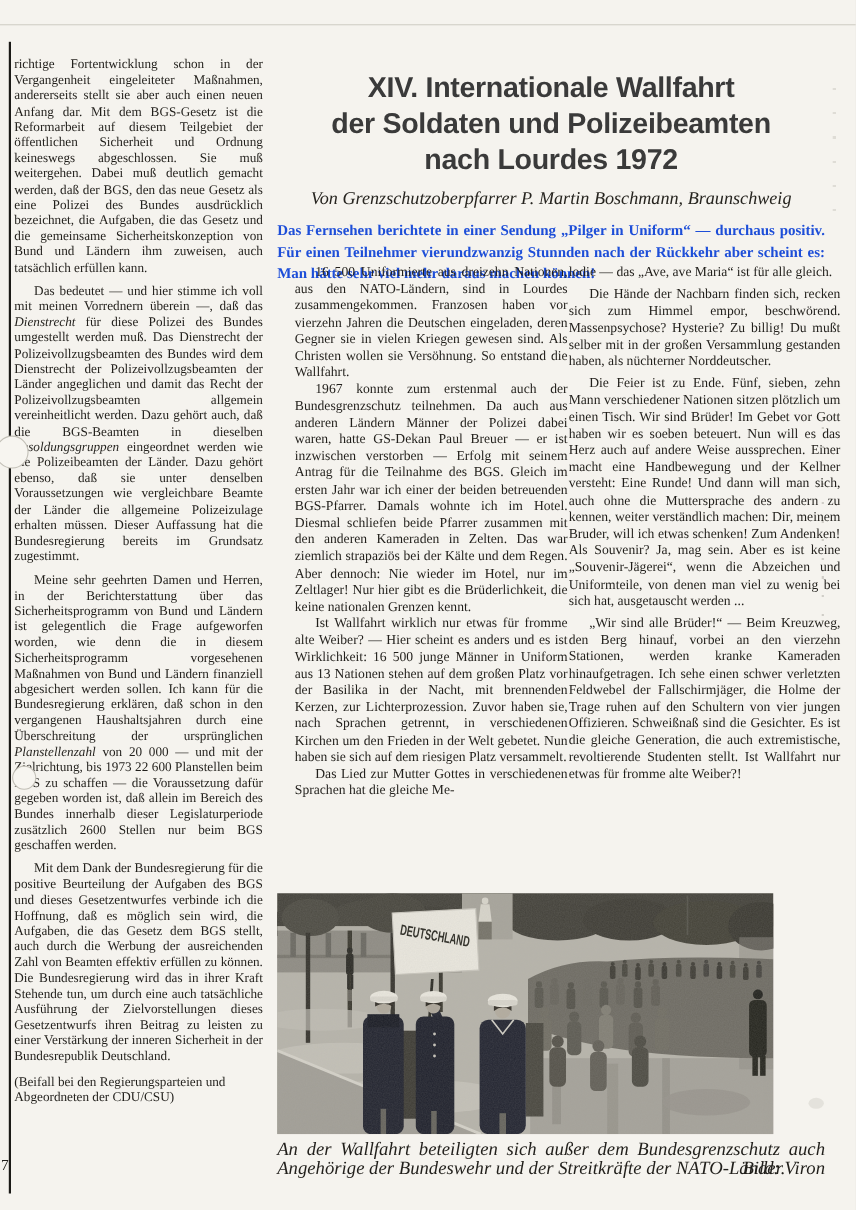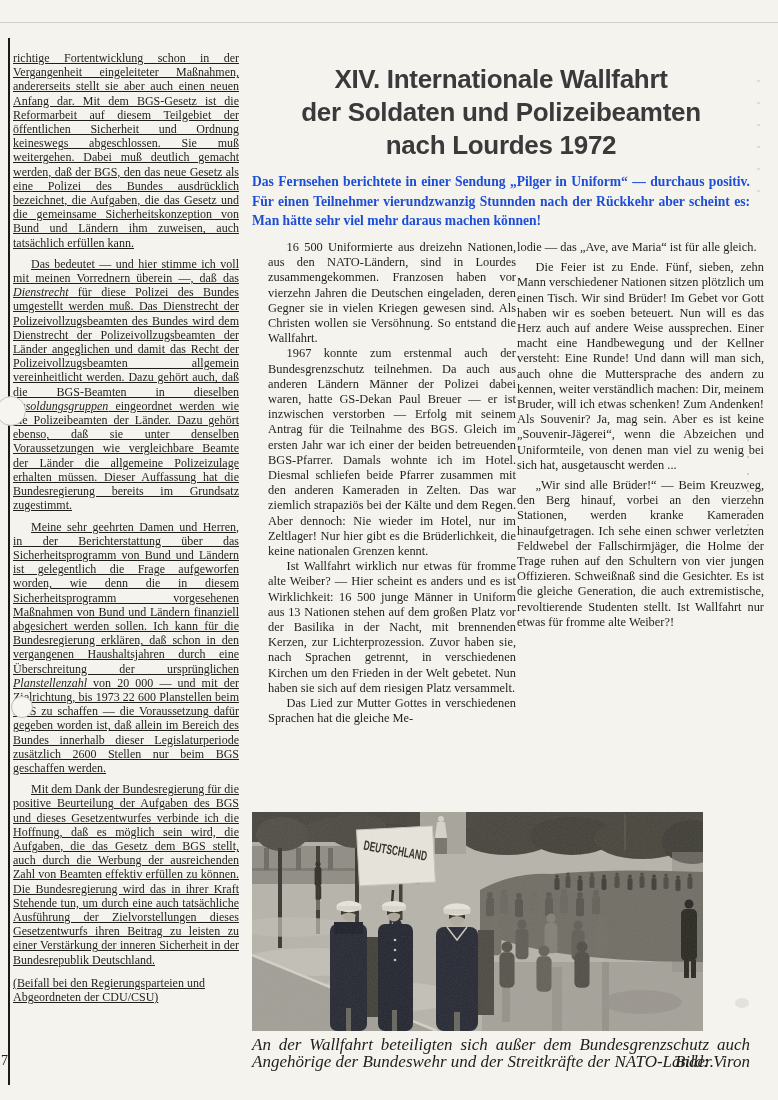--- a/index.html
+++ b/index.html
@@ -13,21 +13,21 @@
   .punch1{left:-4px;top:396px;width:28px;height:28px;}
   .punch2{left:11px;top:696px;width:20px;height:20px;}
   .specks{position:absolute;opacity:.35;}
   .s1{left:747px;top:388px;width:2px;height:175px;
       background:repeating-linear-gradient(#8a877f 0 2px,transparent 2px 17px);}
   .s2{left:735px;top:998px;width:14px;height:10px;background:#c6c3ba;border-radius:50%;}
   .s3{left:757px;top:80px;width:3px;height:130px;
       background:repeating-linear-gradient(#b5b2a9 0 2px,transparent 2px 22px);}
 
   .lcol{position:absolute;left:13px;top:51px;width:226px;
-        font-size:12px;line-height:14.2px;text-decoration:underline;}
+        font-size:12px;line-height:14.2px;}
   .para{margin:0;text-align:justify;hyphens:auto;-webkit-hyphens:auto;}
   .lcol .para + .para{margin-top:7px;text-indent:1.5em;}
   .applause{margin:9px 0 0 0;}
 
   .article{position:absolute;left:252px;top:63px;width:498px;text-align:center;}
   .title{margin:0;font-family:"Liberation Sans",sans-serif;font-weight:700;
          font-size:26px;line-height:33px;color:#3a3a3a;letter-spacing:-0.3px;}
   .title span{display:block;}
   .byline{margin-top:8px;font-style:italic;font-size:16.5px;color:#26241f;}
   .lead{margin:10px 0 1px 0;font-weight:700;font-size:13.6px;line-height:19.5px;
@@ -68,32 +68,34 @@
 
   <div class="punch punch1"></div>
   <div class="punch punch2"></div>
 
   <div class="article">
     <h1 class="title">
       <span>XIV. Internationale Wallfahrt</span>
       <span>der Soldaten und Polizeibeamten</span>
       <span>nach Lourdes 1972</span>
     </h1>
+    <div class="byline">Von Grenzschutzoberpfarrer P. Martin Boschmann, Braunschweig</div>
     <p class="lead">Das Fernsehen berichtete in einer Sendung „Pilger in Uniform“ — durchaus positiv. Für einen Teilnehmer vierundzwanzig Stunnden nach der Rückkehr aber scheint es: Man hätte sehr viel mehr daraus machen können!</p>
   </div>
 
   <div class="col col1">
     <p class="para">16 500 Uniformierte aus dreizehn Nationen, aus den NATO-Ländern, sind in Lourdes zusammengekommen. Franzosen haben vor vierzehn Jahren die Deutschen eingeladen, deren Gegner sie in vielen Kriegen gewesen sind. Als Christen wollen sie Versöhnung. So entstand die Wallfahrt.</p>
     <p class="para">1967 konnte zum erstenmal auch der Bundesgrenzschutz teilnehmen. Da auch aus anderen Ländern Männer der Polizei dabei waren, hatte GS-Dekan Paul Breuer — er ist inzwischen verstorben — Erfolg mit seinem Antrag für die Teilnahme des BGS. Gleich im ersten Jahr war ich einer der beiden betreuenden BGS-Pfarrer. Damals wohnte ich im Hotel. Diesmal schliefen beide Pfarrer zusammen mit den anderen Kameraden in Zelten. Das war ziemlich strapaziös bei der Kälte und dem Regen. Aber dennoch: Nie wieder im Hotel, nur im Zeltlager! Nur hier gibt es die Brüderlichkeit, die keine nationalen Grenzen kennt.</p>
     <p class="para">Ist Wallfahrt wirklich nur etwas für fromme alte Weiber? — Hier scheint es anders und es ist Wirklichkeit: 16 500 junge Männer in Uniform aus 13 Nationen stehen auf dem großen Platz vor der Basilika in der Nacht, mit brennenden Kerzen, zur Lichterprozession. Zuvor haben sie, nach Sprachen getrennt, in verschiedenen Kirchen um den Frieden in der Welt gebetet. Nun haben sie sich auf dem riesigen Platz versammelt.</p>
     <p class="para">Das Lied zur Mutter Gottes in verschiedenen Sprachen hat die gleiche Me-</p>
   </div>
 
   <div class="col col2">
     <p class="para">lodie — das „Ave, ave Maria“ ist für alle gleich.</p>
+    <p class="para">Die Hände der Nachbarn finden sich, recken sich zum Himmel empor, beschwörend. Massenpsychose? Hysterie? Zu billig! Du mußt selber mit in der großen Versammlung gestanden haben, als nüchterner Norddeutscher.</p>
     <p class="para">Die Feier ist zu Ende. Fünf, sieben, zehn Mann verschiedener Nationen sitzen plötzlich um einen Tisch. Wir sind Brüder! Im Gebet vor Gott haben wir es soeben beteuert. Nun will es das Herz auch auf andere Weise aussprechen. Einer macht eine Handbewegung und der Kellner versteht: Eine Runde! Und dann will man sich, auch ohne die Muttersprache des andern zu kennen, weiter verständlich machen: Dir, meinem Bruder, will ich etwas schenken! Zum Andenken! Als Souvenir? Ja, mag sein. Aber es ist keine „Souvenir-Jägerei“, wenn die Abzeichen und Uniformteile, von denen man viel zu wenig bei sich hat, ausgetauscht werden ...</p>
     <p class="para">„Wir sind alle Brüder!“ — Beim Kreuzweg, den Berg hinauf, vorbei an den vierzehn Stationen, werden kranke Kameraden hinaufgetragen. Ich sehe einen schwer verletzten Feldwebel der Fallschirmjäger, die Holme der Trage ruhen auf den Schultern von vier jungen Offizieren. Schweißnaß sind die Gesichter. Es ist die gleiche Generation, die auch extremistische, revoltierende Studenten stellt. Ist Wallfahrt nur etwas für fromme alte Weiber?!</p>
   </div>
 
   <figure class="photo">
     <svg viewBox="0 0 451 219" width="451" height="219" role="img">
       <defs>
         <g id="fig">
           <circle cx="0" cy="-11" r="2.6"></circle>
           <rect x="-3.6" y="-8.5" width="7.2" height="17" rx="2.4"></rect>

